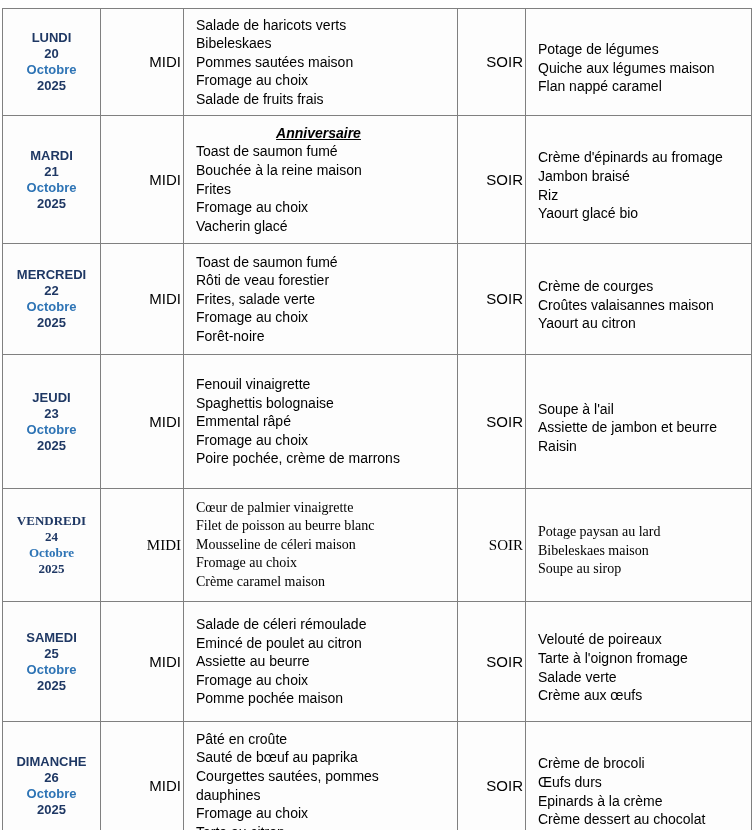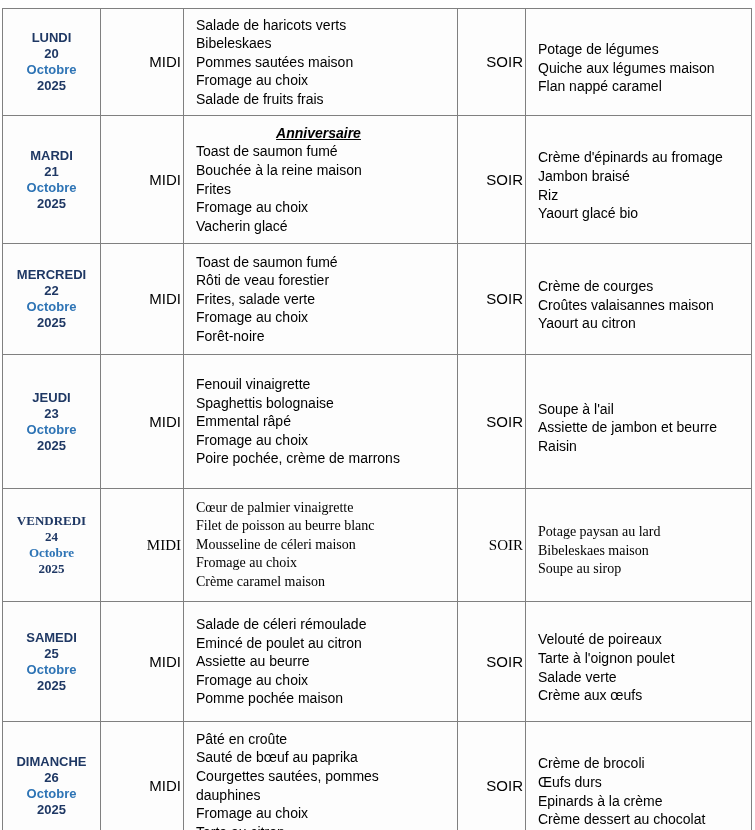--- a/index.html
+++ b/index.html
@@ -269,21 +269,21 @@
               <div class="menu-item">Fromage au choix</div>
               <div class="menu-item">Pomme pochée maison</div>
             </div>
     </td>
     <td class="label-cell">
       <span>SOIR</span>
     </td>
     <td class="menu-cell soir">
       <div>
               <div class="menu-item">Velouté de poireaux</div>
-              <div class="menu-item">Tarte à l'oignon poulet</div>
+              <div class="menu-item">Tarte à l'oignon fromage</div>
               <div class="menu-item">Salade verte</div>
               <div class="menu-item">Crème aux œufs</div>
             </div>
     </td>
   </tr>
 
   <tr>
     <td class="day-cell">
       <div>DIMANCHE</div>
       <div>26</div>

